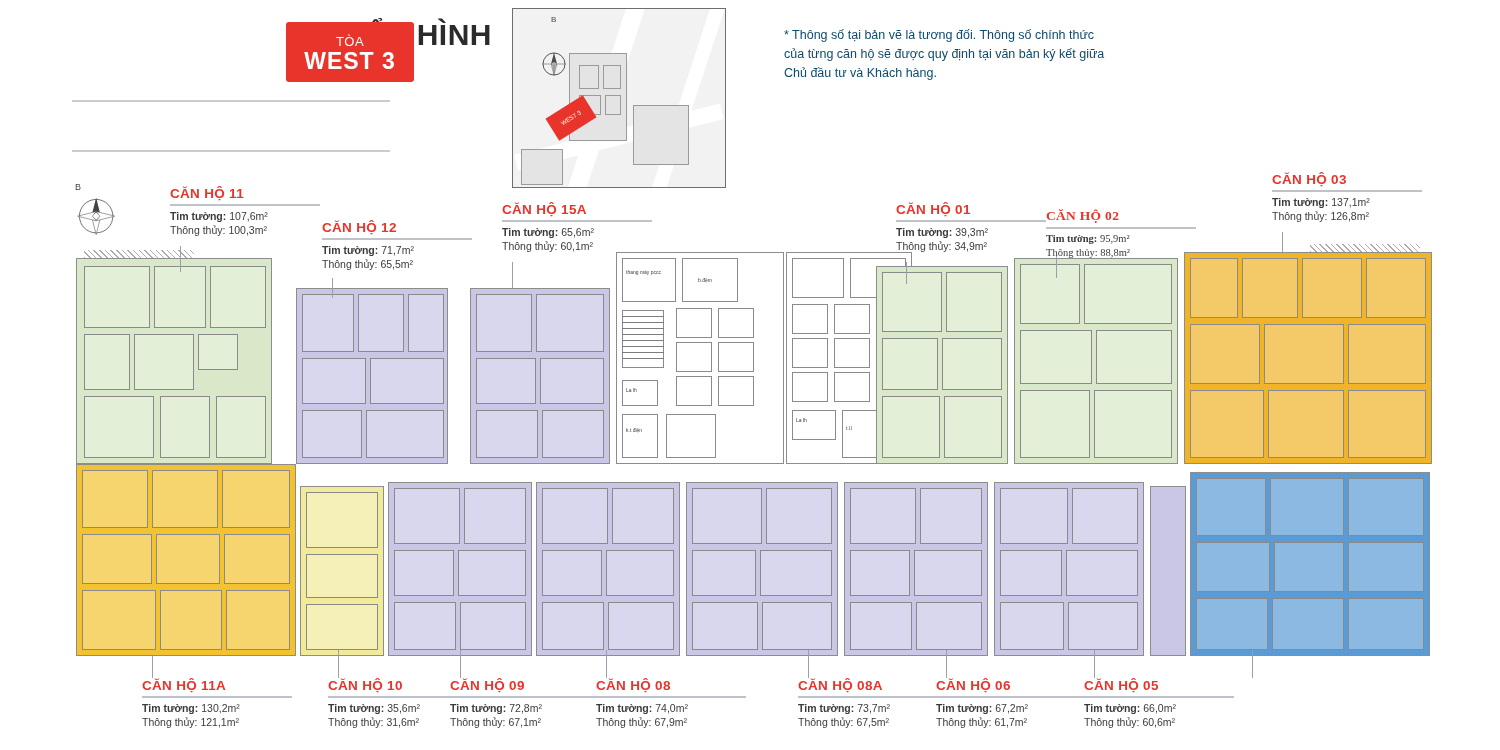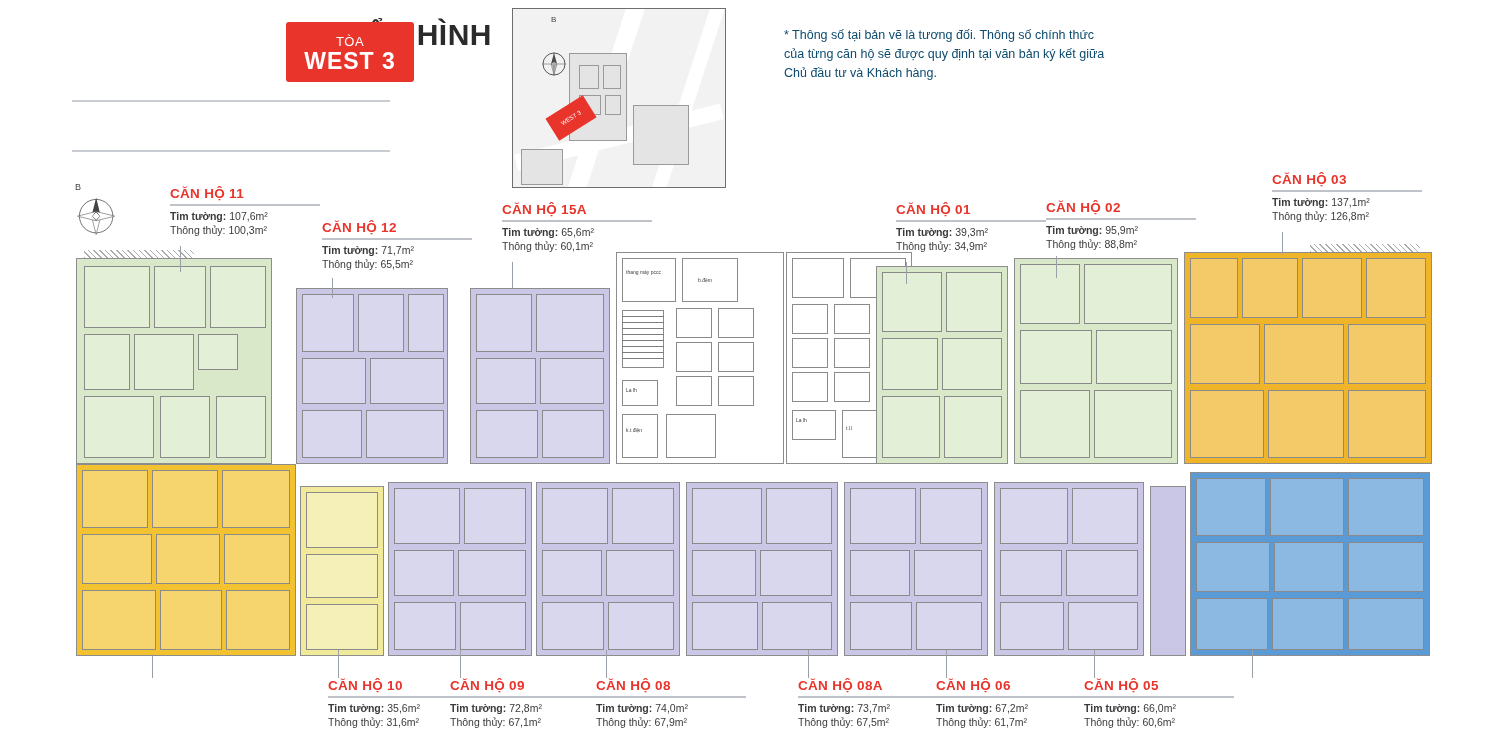--- a/index.html
+++ b/index.html
@@ -341,36 +341,42 @@
   <div class="lead" style="left:512px;top:262px;height:26px;"></div>
 
   <div class="callout" style="left:896px;top:202px;">
     <div class="co-title c-red">CĂN HỘ 01</div>
     <div class="co-rule"></div>
     <div class="co-line"><b>Tim tường:</b> <span>39,3m²</span></div>
     <div class="co-line"><span>Thông thủy:</span> <span>34,9m²</span></div>
   </div>
   <div class="lead" style="left:906px;top:262px;height:22px;"></div>
 
-  <div class="callout" style="left:1046px;top:200px;">
+  <div class="callout" style="left:1046px;top:208px;font-family:Liberation Serif, serif;">
     <div class="co-title c-red">CĂN HỘ 02</div>
     <div class="co-rule"></div>
     <div class="co-line"><b>Tim tường:</b> <span>95,9m²</span></div>
     <div class="co-line"><span>Thông thủy:</span> <span>88,8m²</span></div>
   </div>
   <div class="lead" style="left:1056px;top:256px;height:22px;"></div>
 
   <div class="callout" style="left:1272px;top:172px;">
     <div class="co-title c-red">CĂN HỘ 03</div>
     <div class="co-rule"></div>
     <div class="co-line"><b>Tim tường:</b> <span>137,1m²</span></div>
     <div class="co-line"><span>Thông thủy:</span> <span>126,8m²</span></div>
   </div>
   <div class="lead" style="left:1282px;top:232px;height:22px;"></div>
 
+  <div class="callout" style="left:142px;top:678px;">
+    <div class="co-title c-red">CĂN HỘ 11A</div>
+    <div class="co-rule"></div>
+    <div class="co-line"><b>Tim tường:</b> <span>130,2m²</span></div>
+    <div class="co-line"><span>Thông thủy:</span> <span>121,1m²</span></div>
+  </div>
   <div class="lead" style="left:152px;top:656px;height:22px;"></div>
 
   <div class="callout" style="left:328px;top:678px;">
     <div class="co-title c-red">CĂN HỘ 10</div>
     <div class="co-rule"></div>
     <div class="co-line"><b>Tim tường:</b> <span>35,6m²</span></div>
     <div class="co-line"><span>Thông thủy:</span> <span>31,6m²</span></div>
   </div>
   <div class="lead" style="left:338px;top:650px;height:28px;"></div>
 

